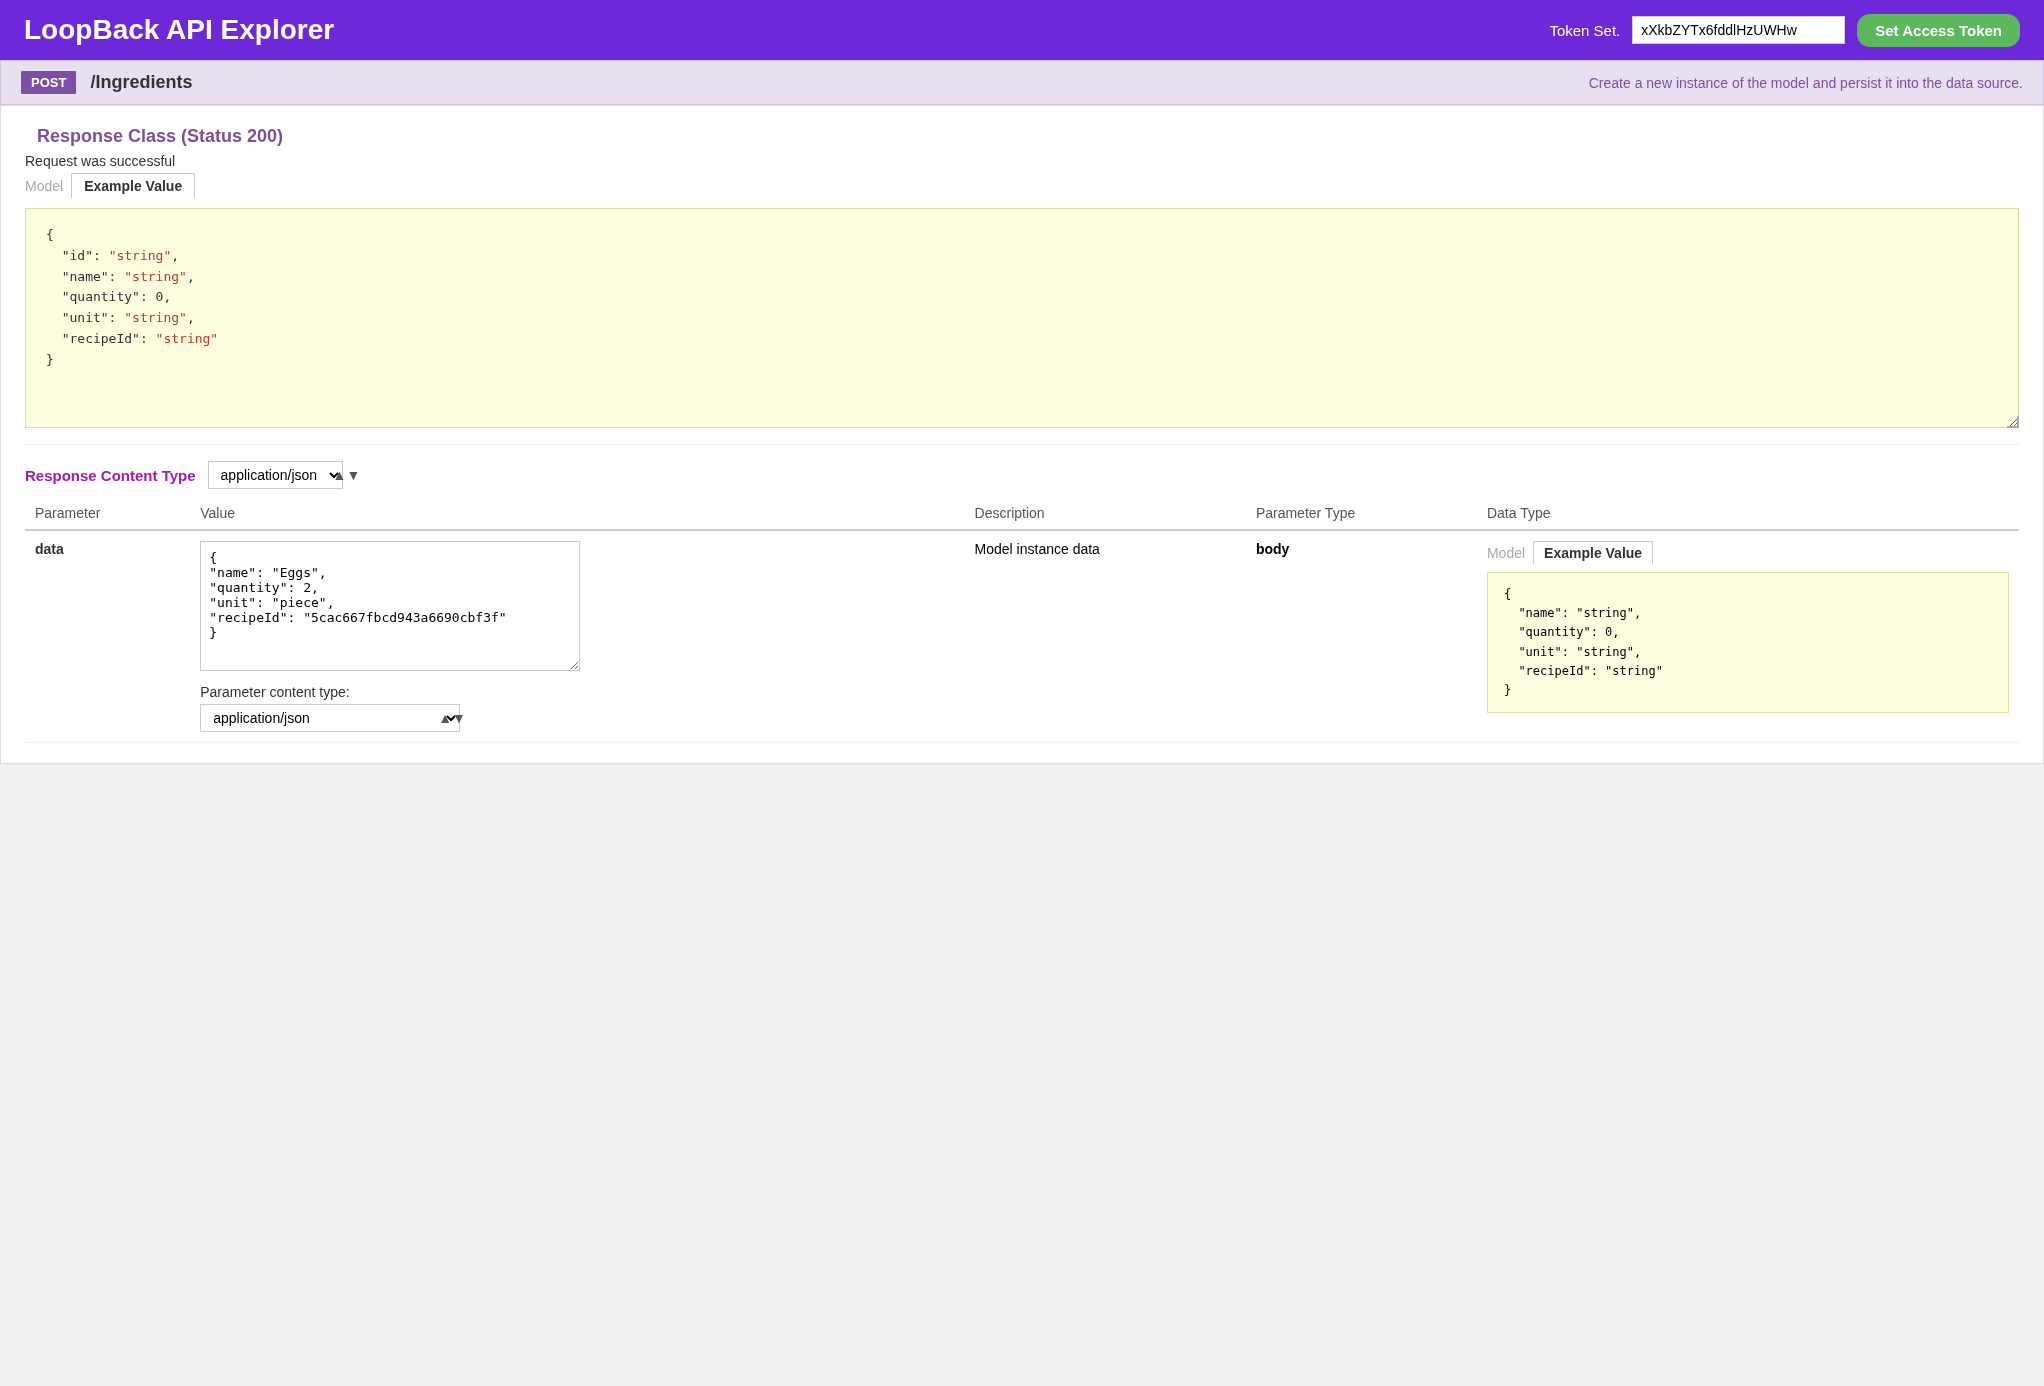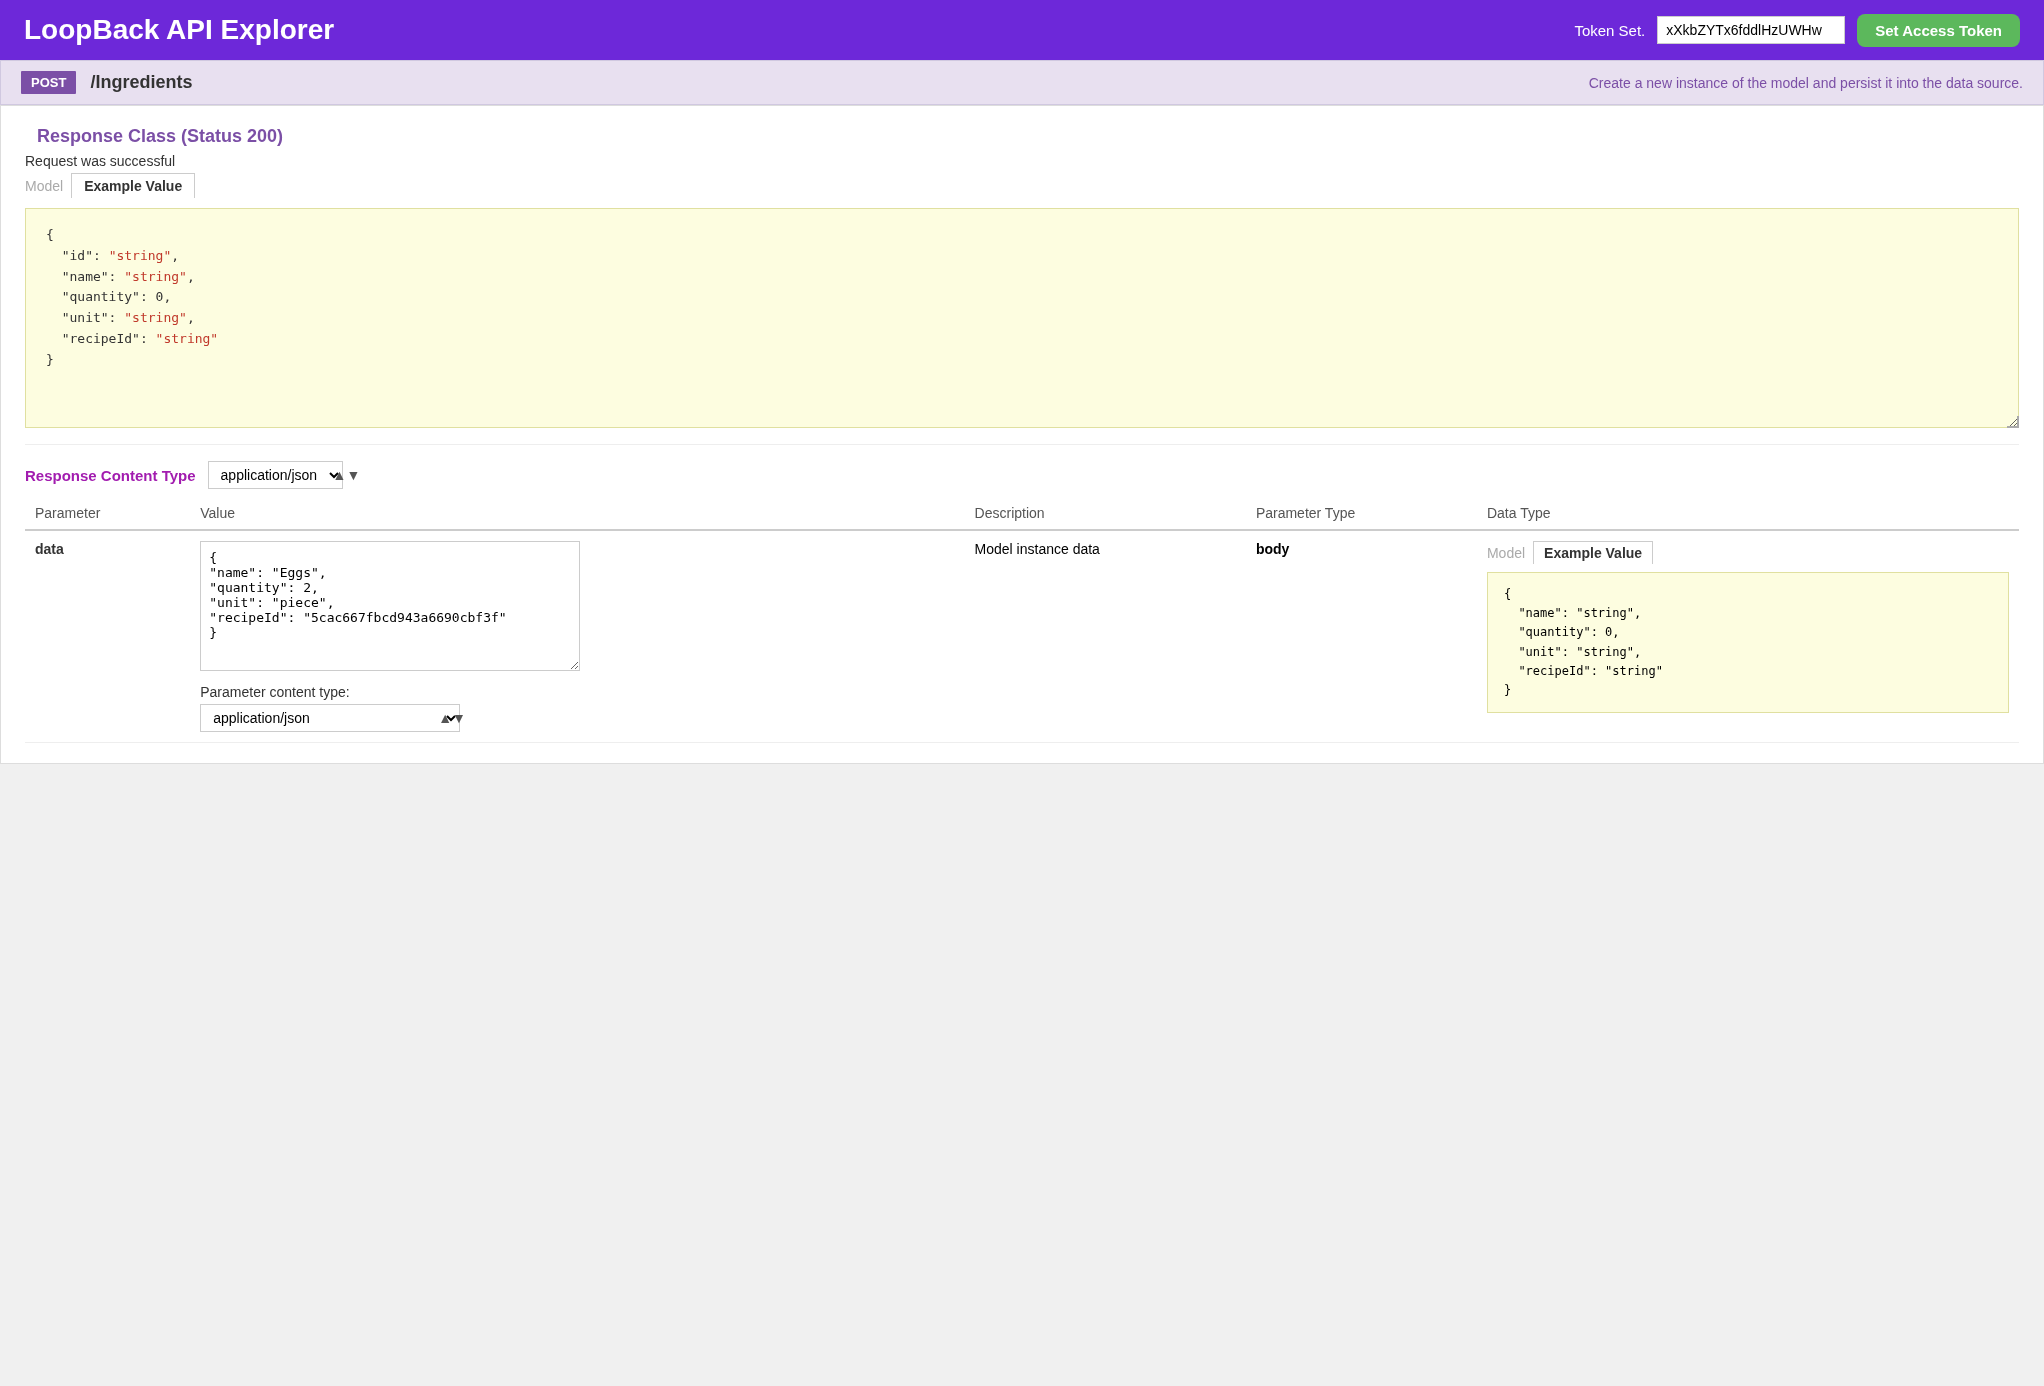--- a/index.html
+++ b/index.html
@@ -26,31 +26,31 @@
     }
     .token-label {
       color: #fff;
       font-size: 15px;
     }
     .token-input {
       border: 1px solid #ccc;
       background: #fff;
       padding: 5px 8px;
       font-size: 14px;
-      width: 188px;
+      width: 213px;
     }
     .set-token-btn {
       background: #5cb85c;
       color: #fff;
       border: none;
       padding: 8px 18px;
       font-size: 15px;
       font-weight: bold;
       cursor: pointer;
-      border-radius: 8px;
+      border-radius: 13px;
     }
 
     
     .main {
       background: #f5f5f5;
       padding: 0;
     }
 
     
     .endpoint-bar {

